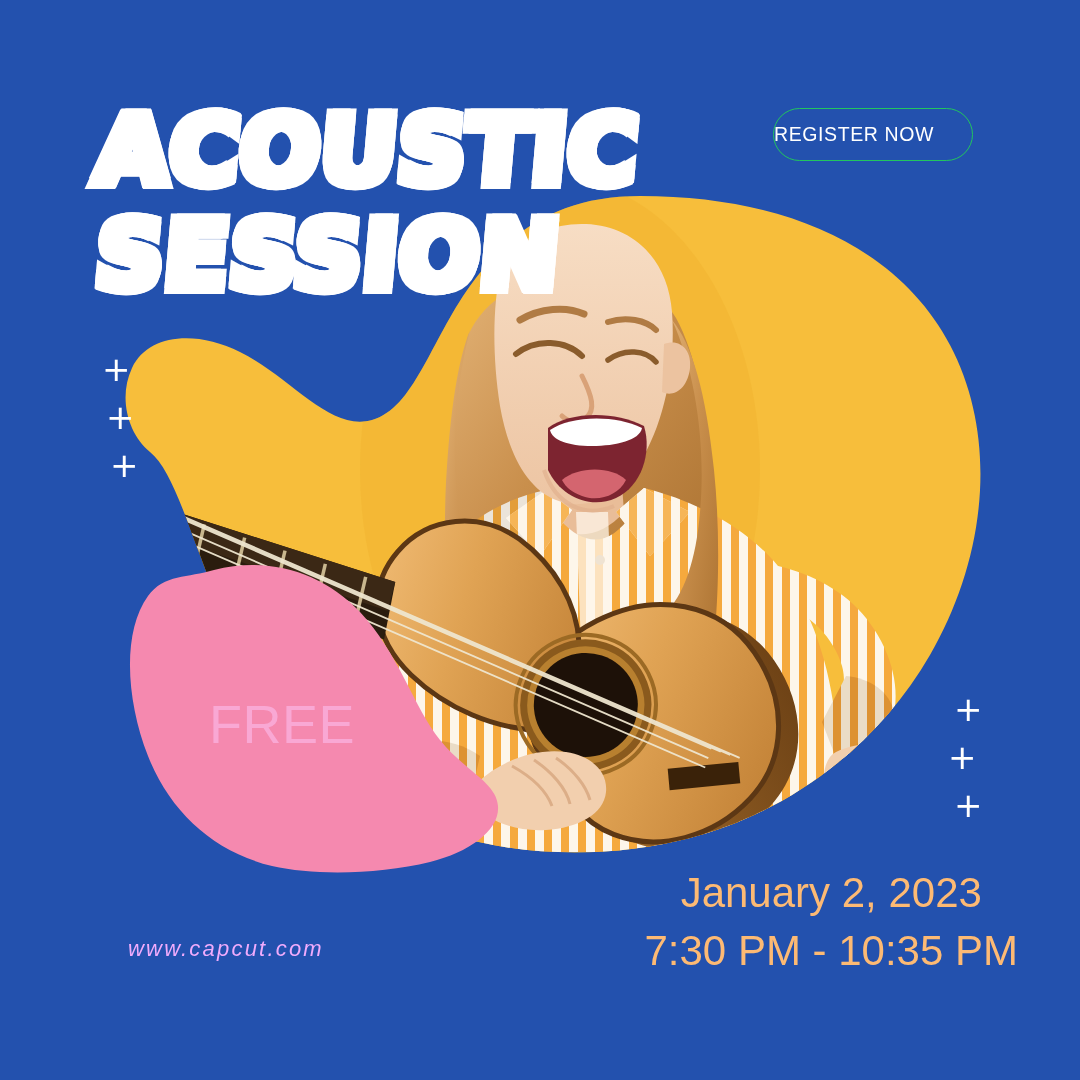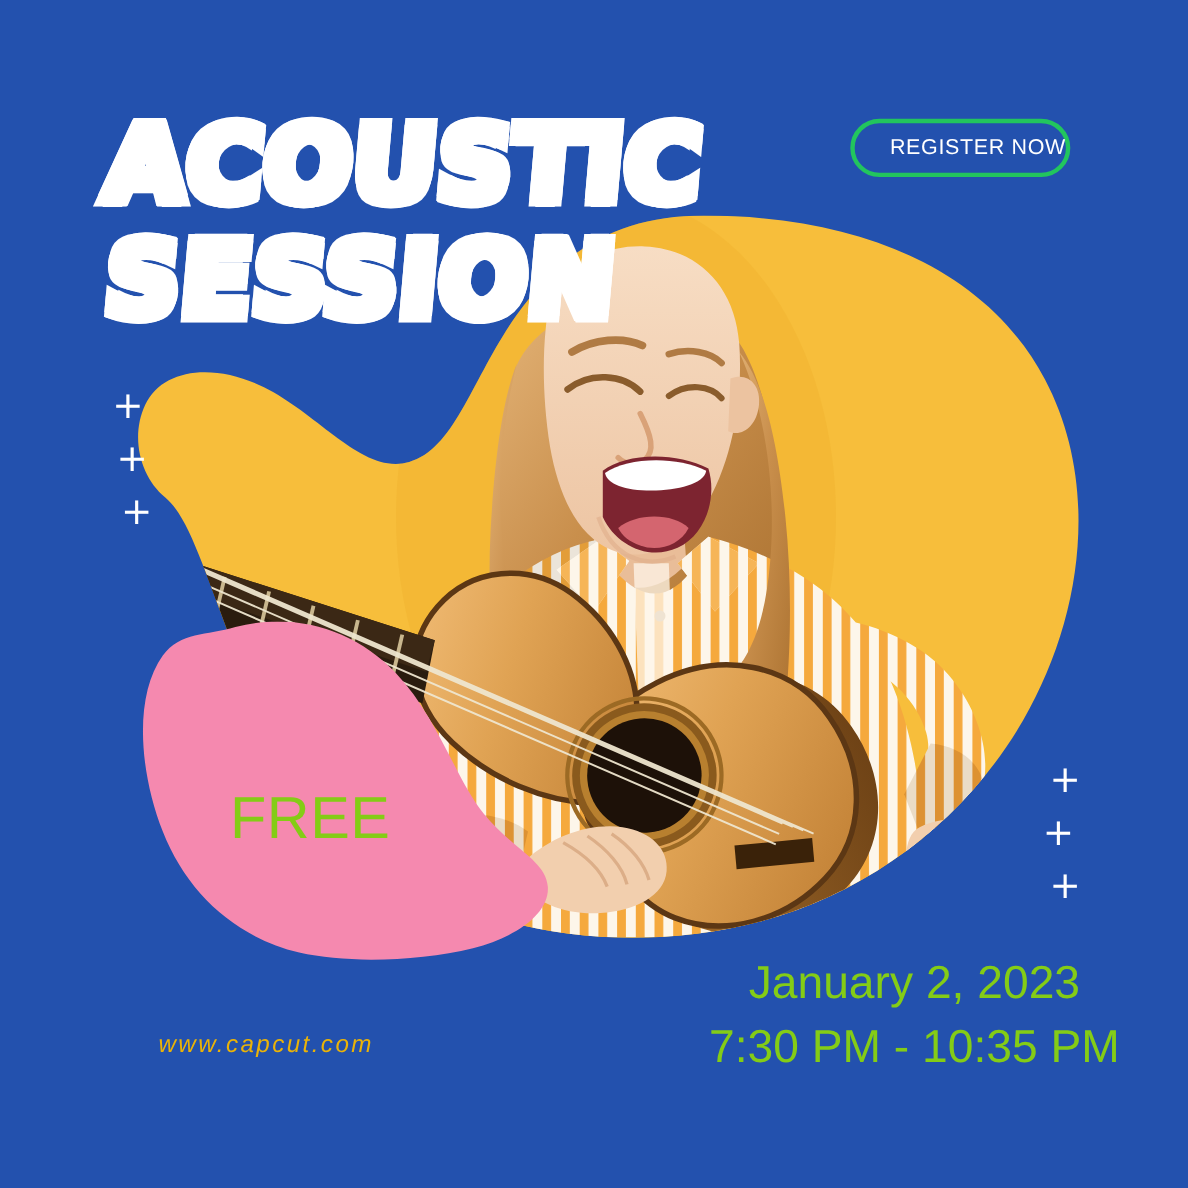--- a/index.html
+++ b/index.html
@@ -42,23 +42,23 @@
        5px 5px 0 #fff, -5px 5px 0 #fff,
        5px -5px 0 #fff, -5px -5px 0 #fff;
   }
   .title-line.second { margin-top:12px; }
 
   
   .register-btn {
     position:absolute;
     left:773px; top:108px;
     width:200px; height:53px;
-    border:4px solid #22c55e;
+    border:1px solid #22c55e;
     border-radius:27px;
-    display:flex; align-items:center; justify-content:flex-end;
+    display:flex; align-items:center; justify-content:flex-start;
     z-index:45;
     background:transparent;
   }
   .register-btn span {
     color:#ffffff;
     font-size:19.5px;
     letter-spacing:0.6px;
     font-weight:400;
     white-space:nowrap;
   }
@@ -76,45 +76,44 @@
   #plus-left  { left:96px;  top:352px; width:60px; height:140px; }
   #plus-right { left:940px; top:692px; width:60px; height:140px; }
 
   
   .free-entry {
     position:absolute;
     left:152px; top:694px;
     width:260px;
     z-index:44;
     text-align:center;
-    color:#84cc16;
+    color:#f9a8d4;
     font-size:54px;
     line-height:1.14;
     font-weight:400;
     letter-spacing:0.5px;
-    margin-top:20px;
   }
   .free-entry .l2 { padding-left:44px; display:block; }
 
   
   .date-block {
     position:absolute;
     right:62px; bottom:100px;
     z-index:44;
     text-align:center;
-    color:#84cc16;
+    color:#fdba74;
     font-size:42px;
     line-height:1.38;
     font-weight:400;
   }
   .url-text {
     position:absolute;
-    left:144px; bottom:118px;
+    left:128px; bottom:118px;
     z-index:44;
-    color:#eab308;
+    color:#f0abfc;
     font-style:italic;
     font-size:22px;
     letter-spacing:2.2px;
     font-weight:400;
     text-align:right;
   }
 </style>
 </head>
 <body>
 

